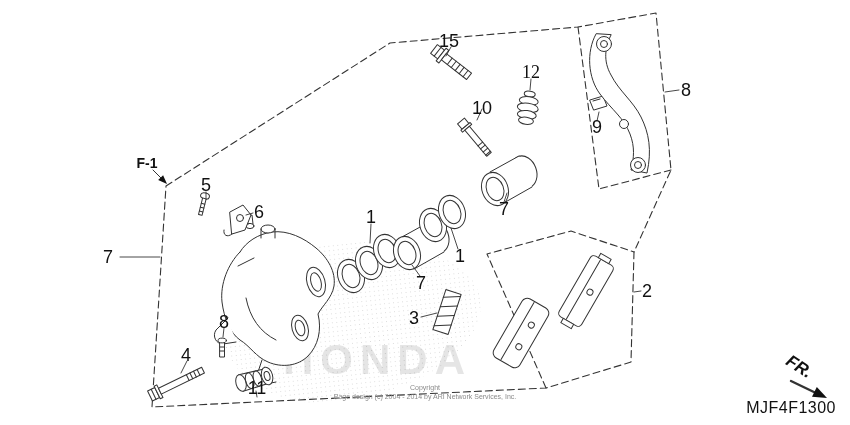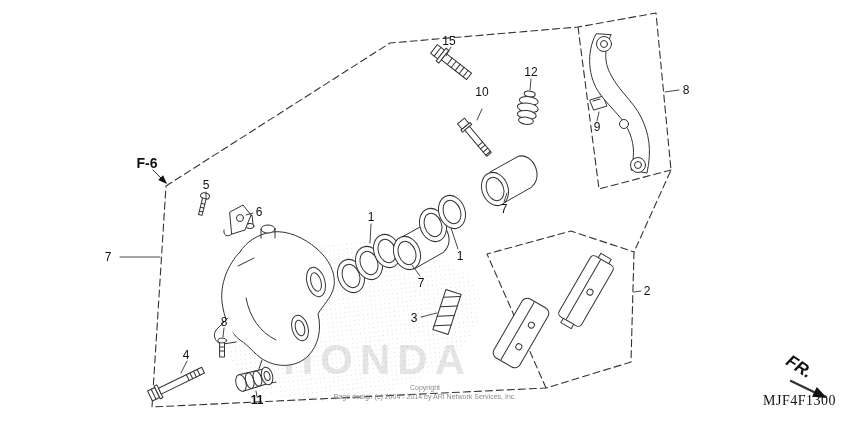--- a/index.html
+++ b/index.html
@@ -38,21 +38,21 @@
     user-select: none;
   }
 
   svg.art { position: absolute; left: 0; top: 0; z-index: 3; }
 
   .labels { position: absolute; left: 0; top: 0; width: 850px; height: 425px; z-index: 4; }
 
   .part-label {
     position: absolute;
     transform: translate(-50%, -50%);
-    font-size: 12px;
+    font-size: 18px;
     line-height: 1;
     color: #111;
   }
 
   .f5-label {
     position: absolute;
     left: 147px; top: 163px;
     transform: translate(-50%, -50%);
     font-weight: bold;
     font-size: 14px;
@@ -64,25 +64,24 @@
     left: 799px; top: 367px;
     transform: translate(-50%, -50%) rotate(33deg);
     font-weight: bold;
     font-style: italic;
     font-size: 17px;
     z-index: 4;
   }
 
   .diagram-code {
     position: absolute;
-    right: 14px; bottom: 16px;
-    font-size: 14px;
+    right: 14px; bottom: 8px;
+    font-size: 16px;
     letter-spacing: 0.5px;
     z-index: 4;
-    font-family: Liberation Serif, serif;
   }
 
   .copyright {
     position: absolute;
     left: 300px; top: 383px;
     width: 250px;
     text-align: center;
     font-size: 7px;
     line-height: 1.3;
     color: #8a8a8a;
@@ -291,39 +290,39 @@
         <g transform="translate(827,398) rotate(26)">
             <polygon points="0,0 -14,-5.5 -14,5.5" fill="#111" stroke="none"></polygon>
           </g>
       </g>
 
     </g>
   </svg>
 
   <div class="labels" id="labels">
       <div class="part-label" style="left: 449px; top: 41px;">15</div>
-      <div class="part-label" style="left: 531px; top: 72px;">12</div>
-      <div class="part-label" style="left: 482px; top: 92px;">10</div>
+      <div class="part-label" style="left: 531px; top: 72px; font-family: Liberation Serif, serif;">12</div>
+      <div class="part-label" style="left: 482px; top: 108px;">10</div>
       <div class="part-label" style="left: 597px; top: 127px;">9</div>
       <div class="part-label" style="left: 686px; top: 90px;">8</div>
       <div class="part-label" style="left: 504px; top: 209px;">7</div>
       <div class="part-label" style="left: 371px; top: 217px;">1</div>
       <div class="part-label" style="left: 460px; top: 256px;">1</div>
       <div class="part-label" style="left: 421px; top: 283px;">7</div>
       <div class="part-label" style="left: 206px; top: 185px;">5</div>
       <div class="part-label" style="left: 259px; top: 212px;">6</div>
       <div class="part-label" style="left: 108px; top: 257px;">7</div>
       <div class="part-label" style="left: 414px; top: 318px;">3</div>
       <div class="part-label" style="left: 647px; top: 291px;">2</div>
       <div class="part-label" style="left: 224px; top: 322px;">8</div>
       <div class="part-label" style="left: 186px; top: 355px;">4</div>
-      <div class="part-label" style="left: 257px; top: 400px; font-weight: bold;">11</div>
+      <div class="part-label" style="left: 257px; top: 388px;">11</div>
     </div>
 
-  <div class="f5-label">F-6</div>
+  <div class="f5-label">F-1</div>
 
   <div class="fr-label">FR.</div>
 
   <div class="diagram-code">MJF4F1300</div>
 
   <div class="copyright">
     <div>Copyright</div>
     <div>Page design (c) 2004 - 2014 by ARI Network Services, Inc.</div>
   </div>
 

